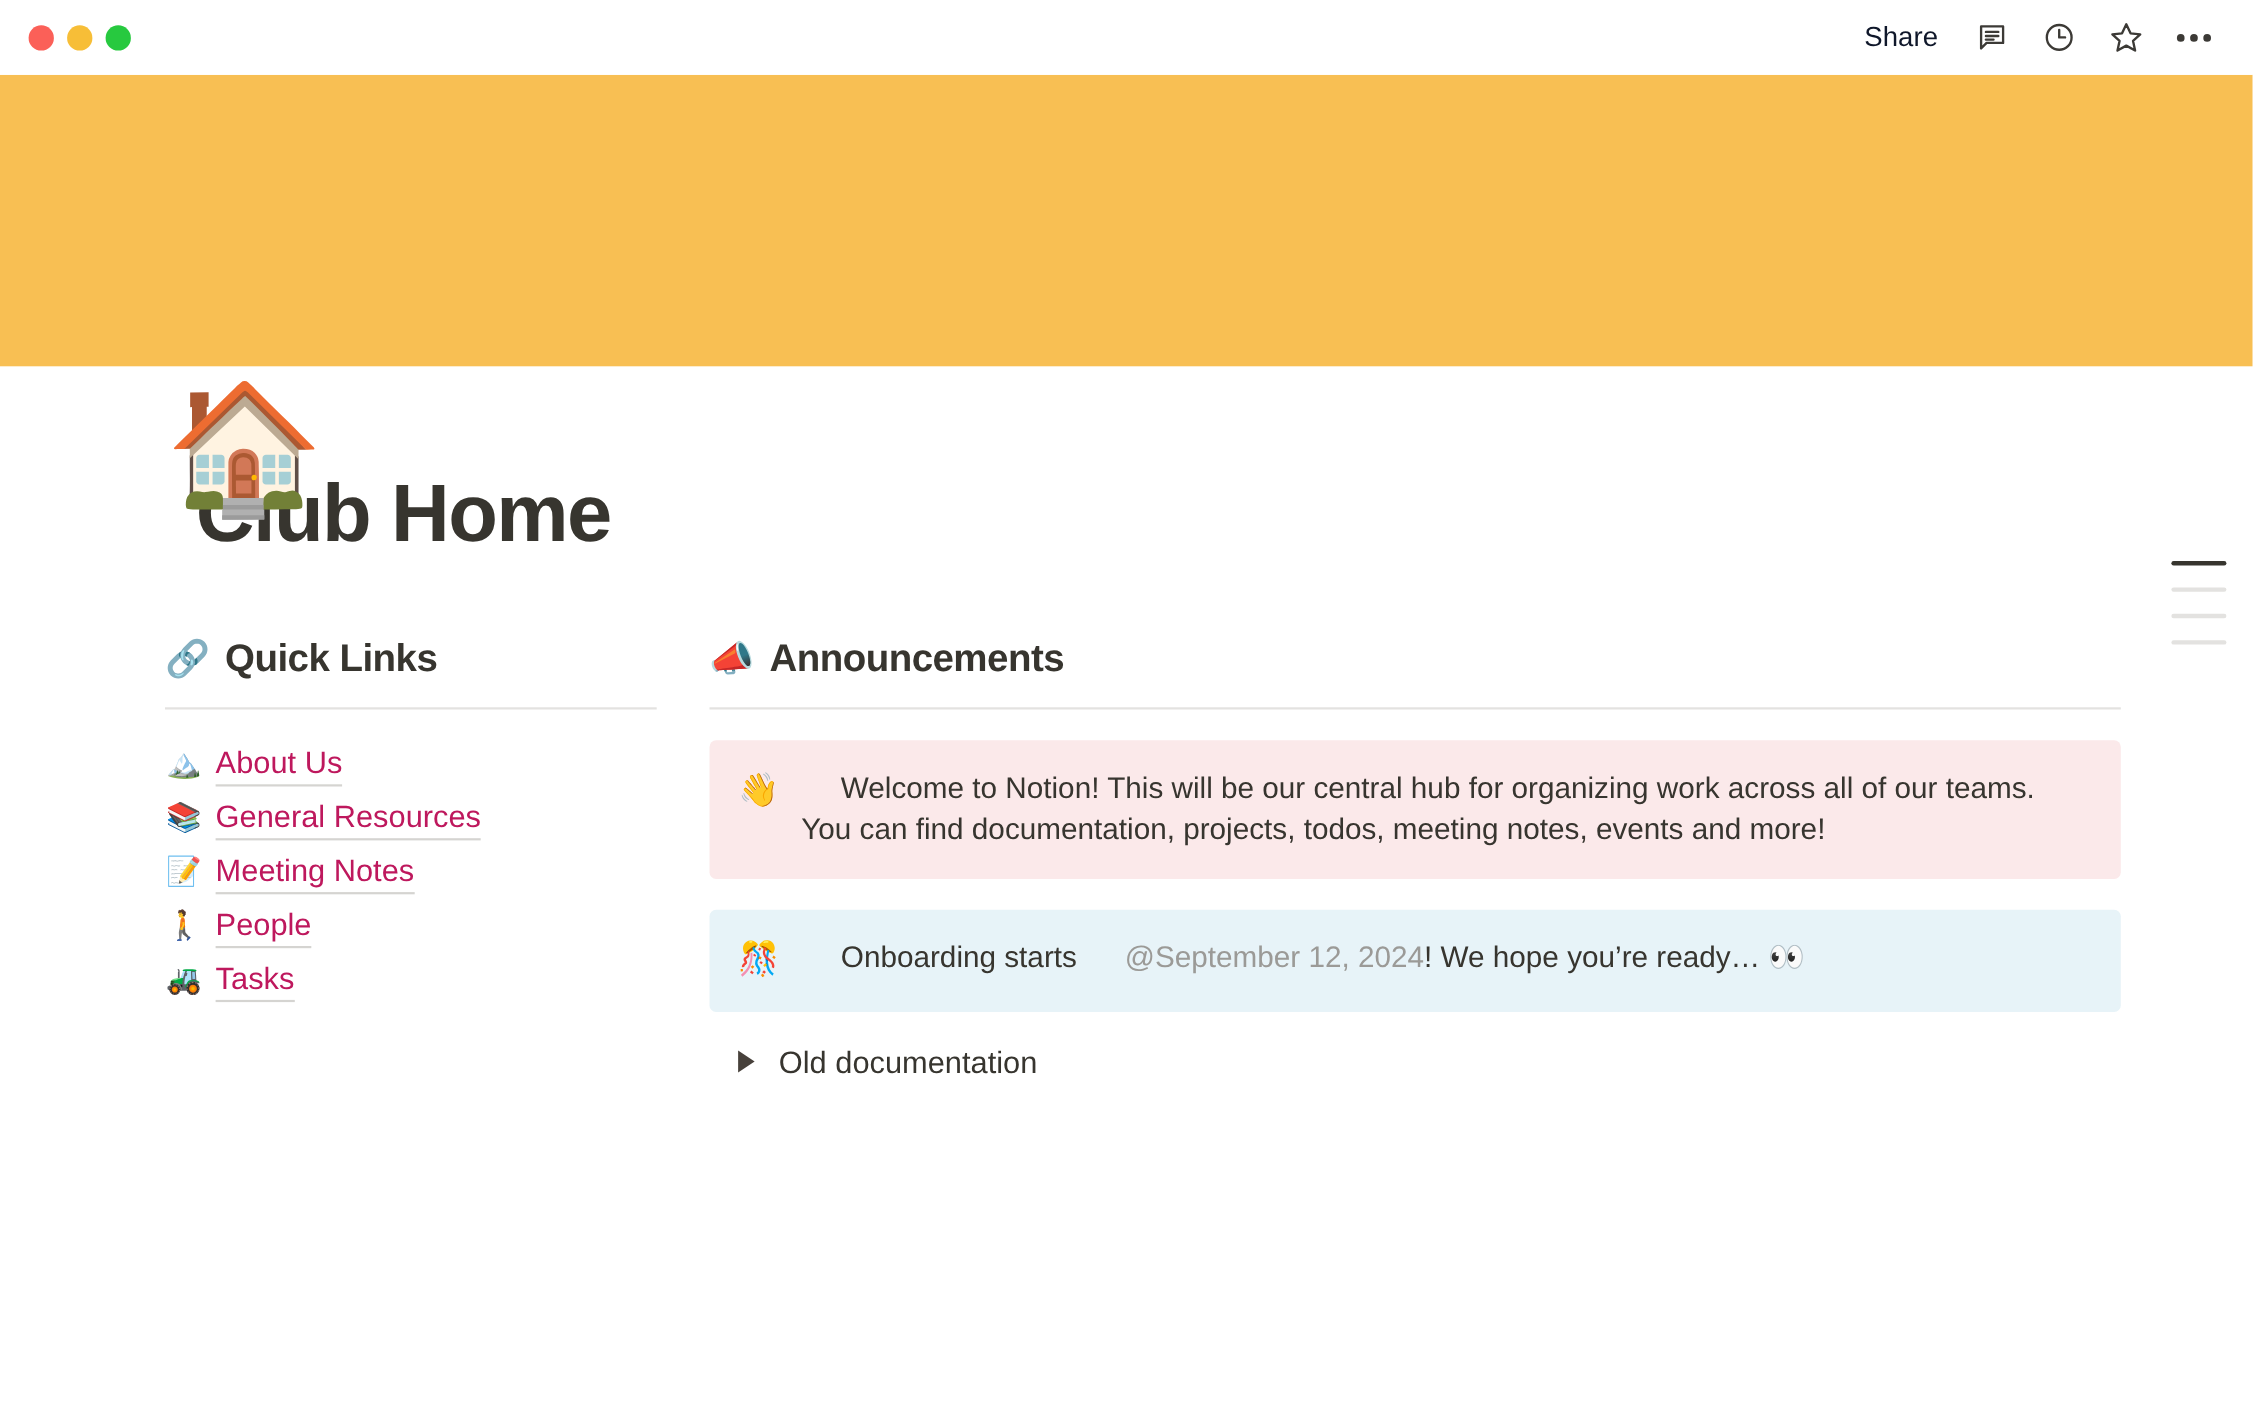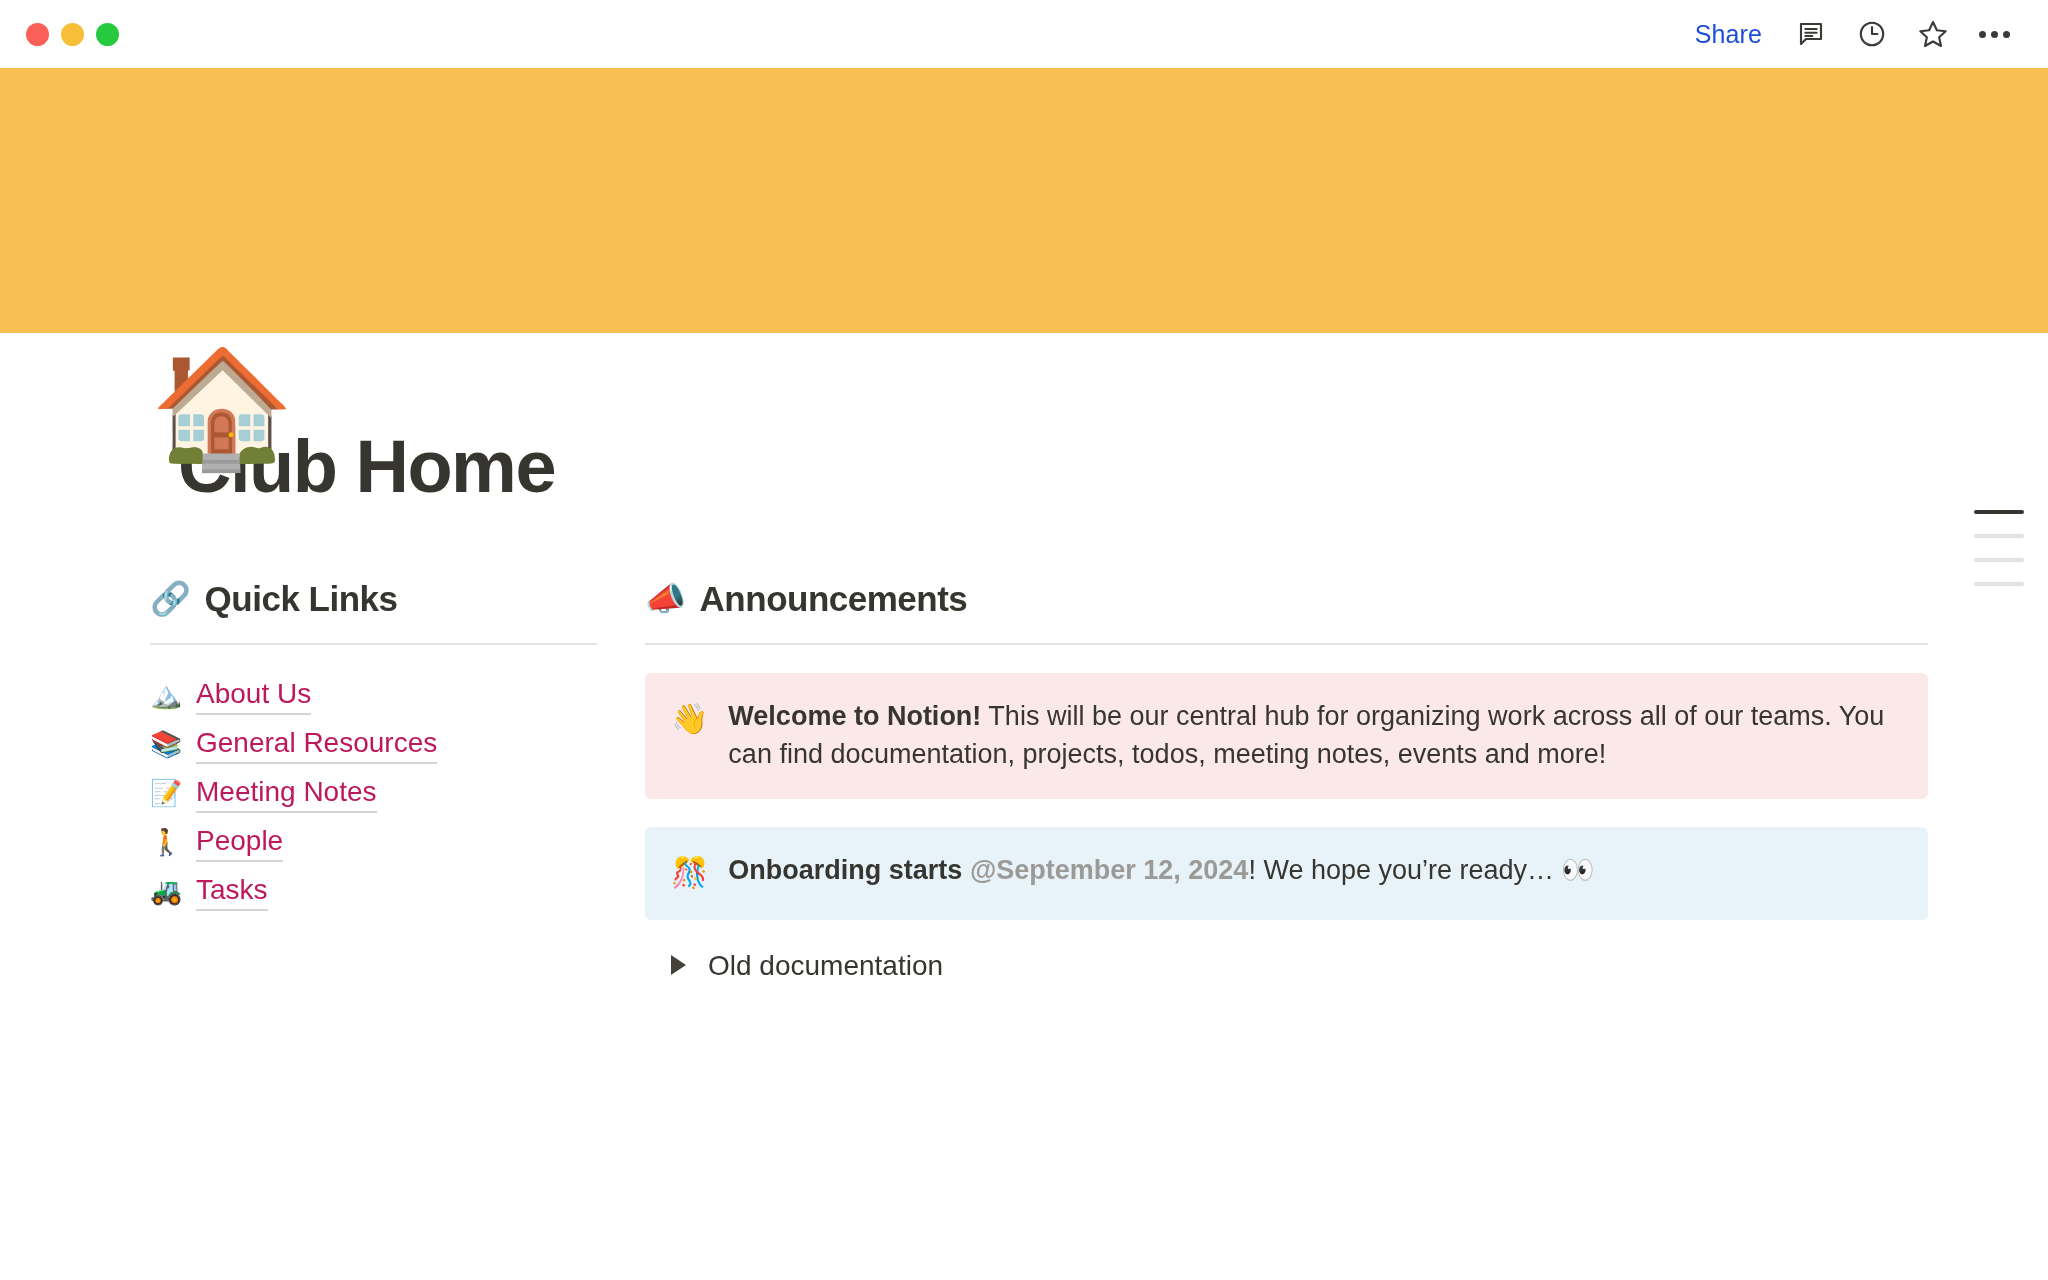--- a/index.html
+++ b/index.html
@@ -51,21 +51,21 @@
   .light.green  { background: #27C93F; }
 
   .titlebar-right {
     display: flex;
     align-items: center;
     gap: 25px;
     padding-right: 8px;
   }
   .share-btn {
     font-size: 25px;
-    color: #1d4ed8;
+    color: #0f172a;
     letter-spacing: 0.1px;
     padding: 4px 6px;
     cursor: pointer;
     font-family: "Liberation Sans", sans-serif;
   }
   .tb-icon {
     width: 36px;
     height: 36px;
     display: flex;
     align-items: center;
@@ -198,21 +198,21 @@
     flex: 0 0 auto;
     font-family: "DejaVu Sans", sans-serif;
     padding-top: 2px;
   }
   .callout .body {
     font-size: 27px;
     line-height: 1.42;
     color: #37352F;
     font-family: "Liberation Sans", sans-serif;
   }
-  .callout b { font-weight: bold; }
+  .callout b { font-weight: normal; margin-left: 36px; }
   .mention {
     color: #9B9A97;
   }
 
   
   .toggle-row {
     display: flex;
     align-items: center;
     gap: 22px;
     margin-top: 28px;

